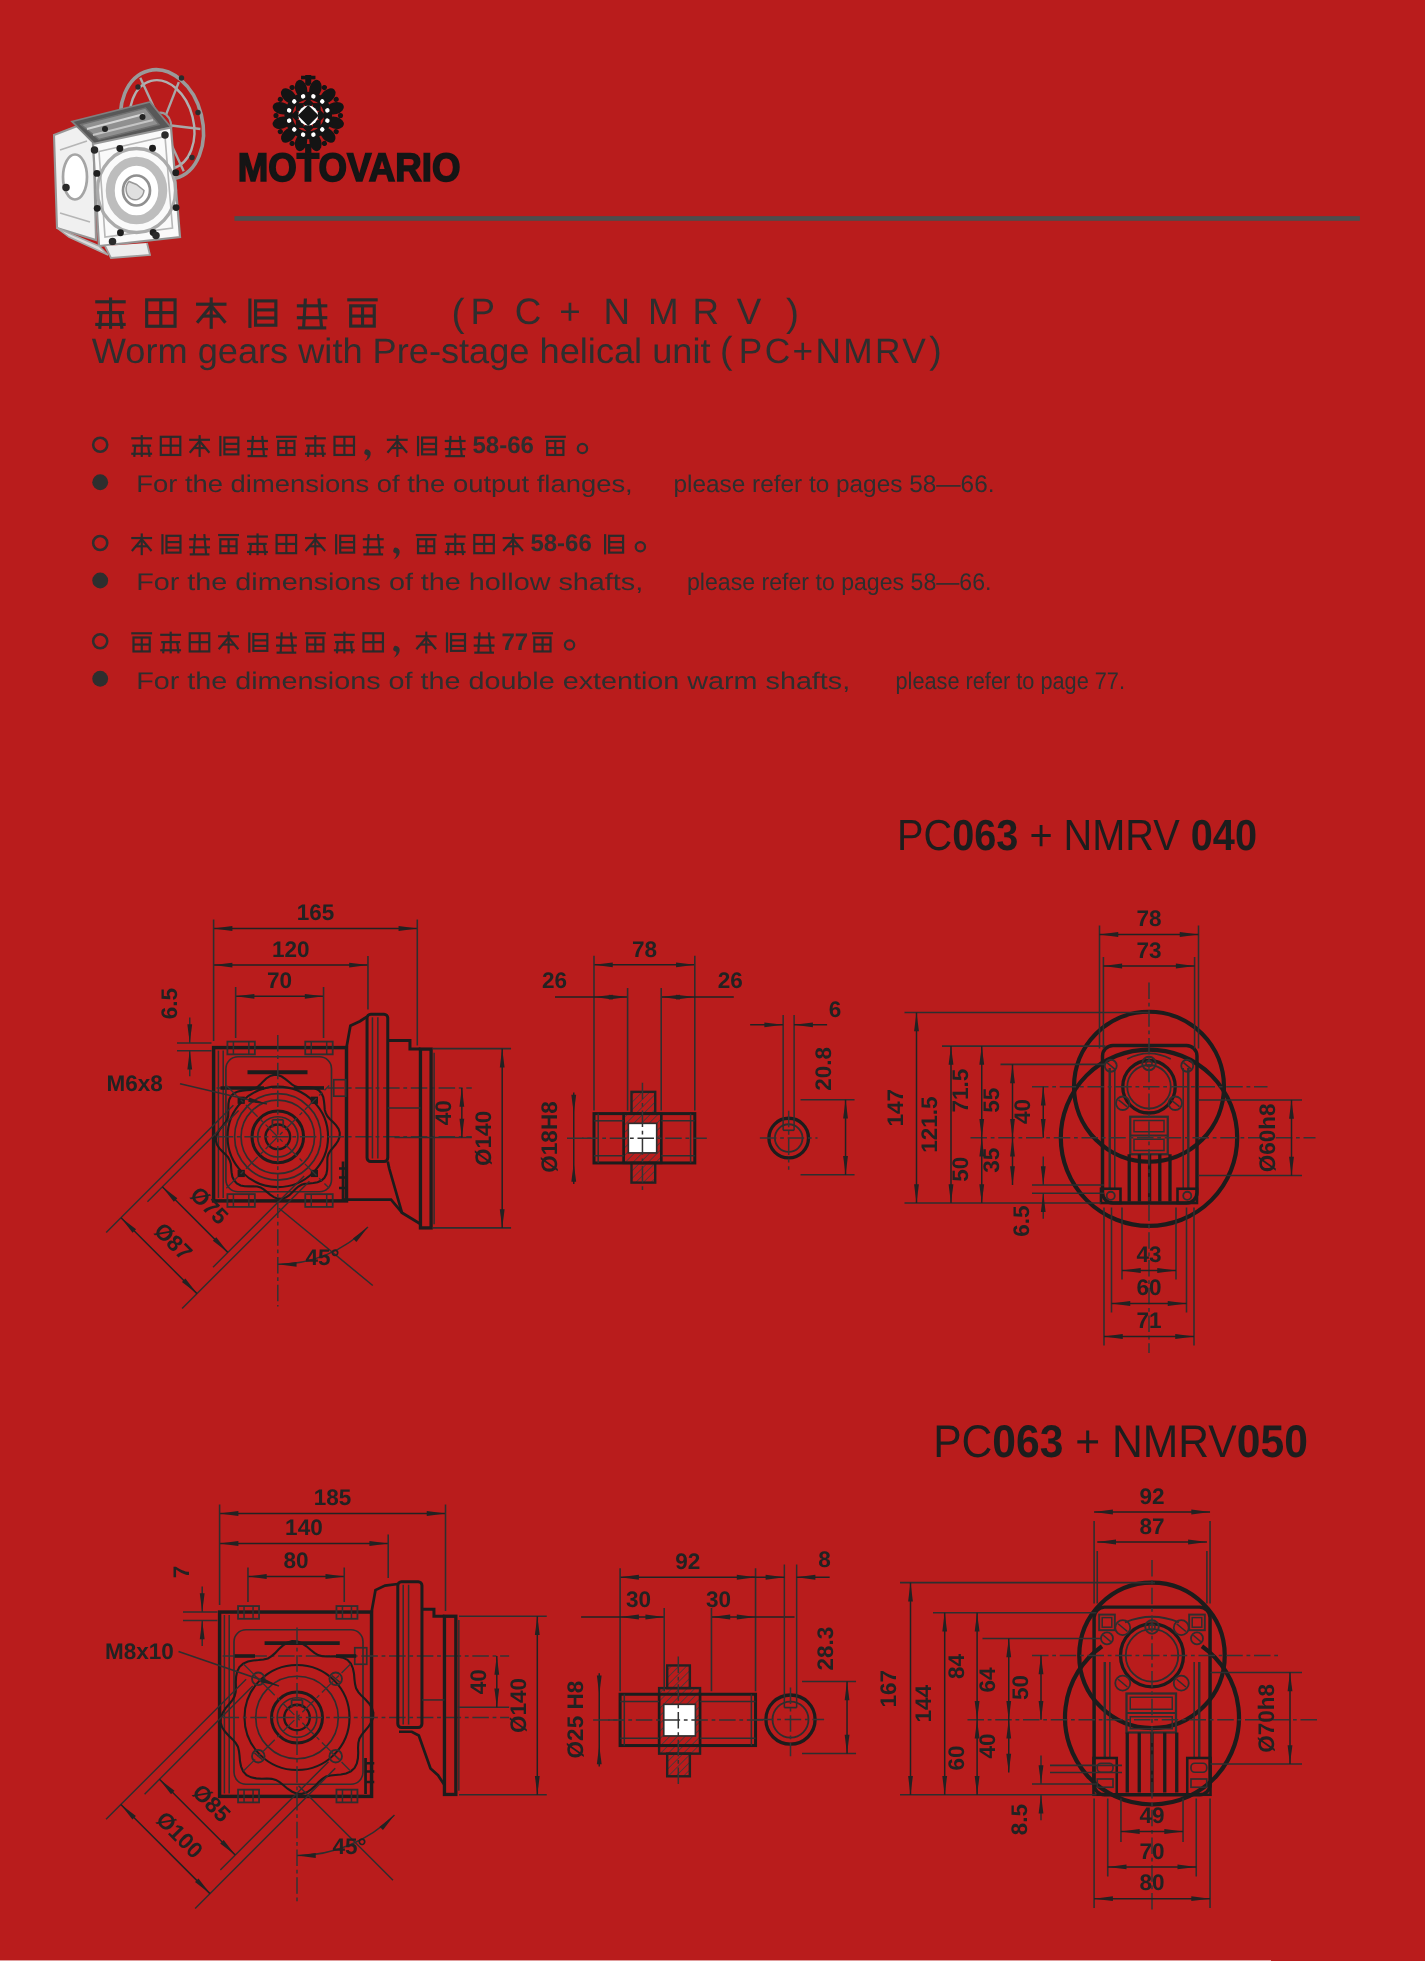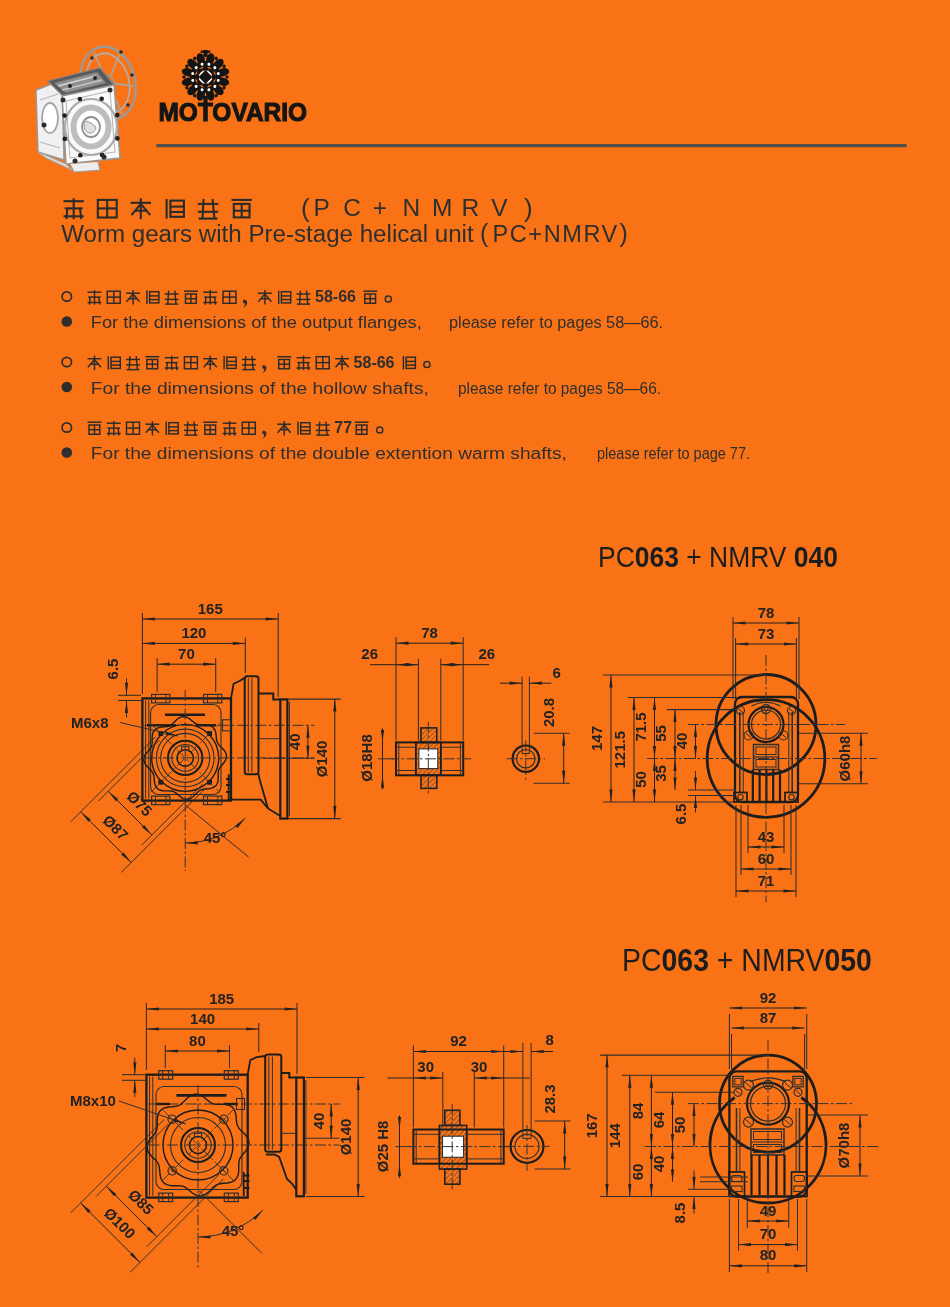--- a/index.html
+++ b/index.html
@@ -1,14 +1,14 @@
 <!DOCTYPE html>
 <html><head><meta charset="utf-8"><style>
 html,body{margin:0;padding:0;background:#ffffff;}
-#page{position:relative;width:950px;height:1307px;background:#f97316;overflow:hidden;}
+#page{position:relative;width:950px;height:1307px;background:#b91c1c;overflow:hidden;}
 svg{position:absolute;left:0;top:0;}
 </style></head>
 <body>
 <div id="page">
 <svg width="950" height="1307" viewBox="0 0 950 1307">
 <defs>
 <pattern id="hat" patternUnits="userSpaceOnUse" width="3.6" height="3.6" patternTransform="rotate(45)">
 <line x1="0" y1="0" x2="0" y2="3.6" stroke="#3a3a3a" stroke-width="1.0"></line>
 </pattern>
 </defs>

